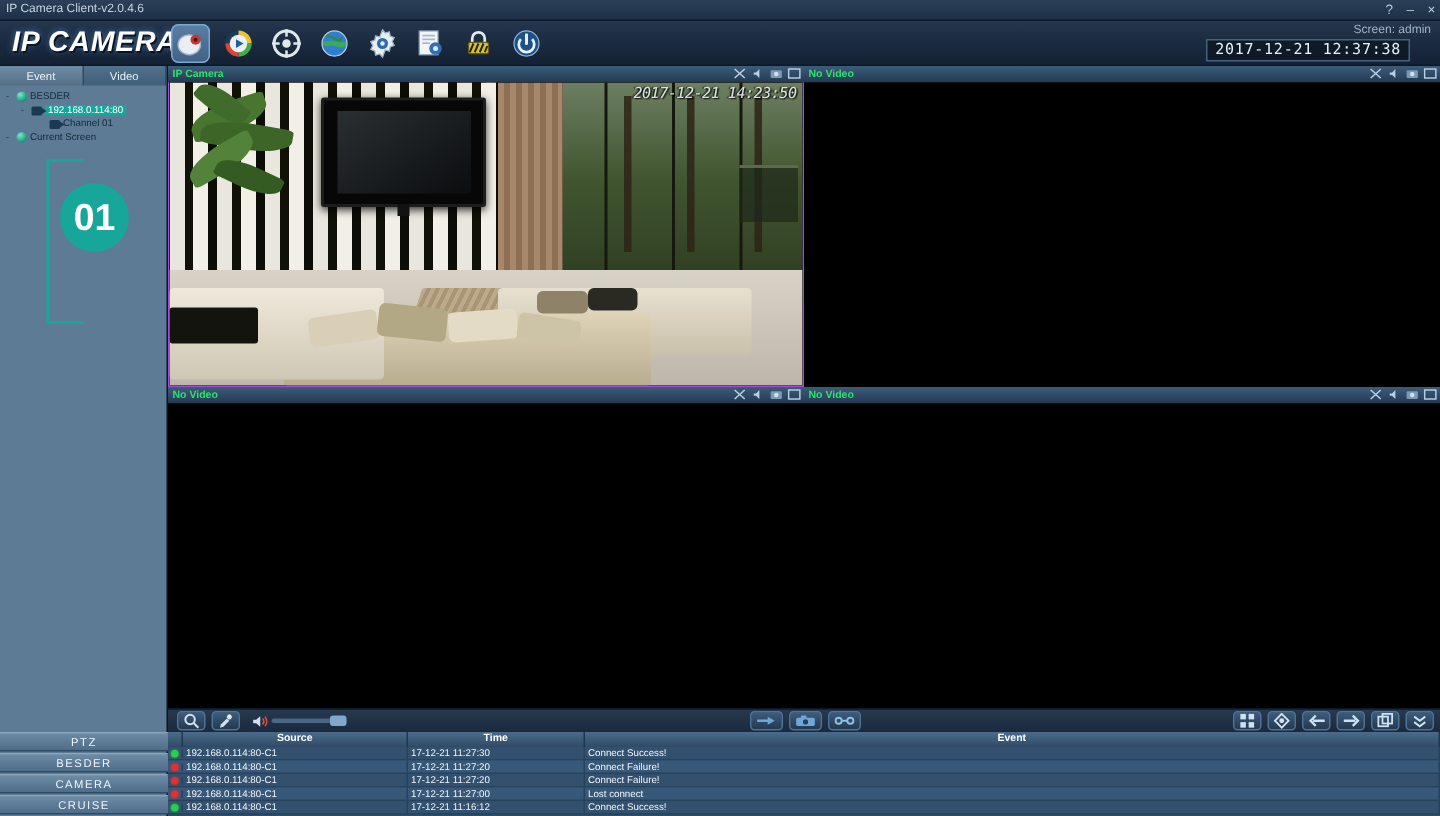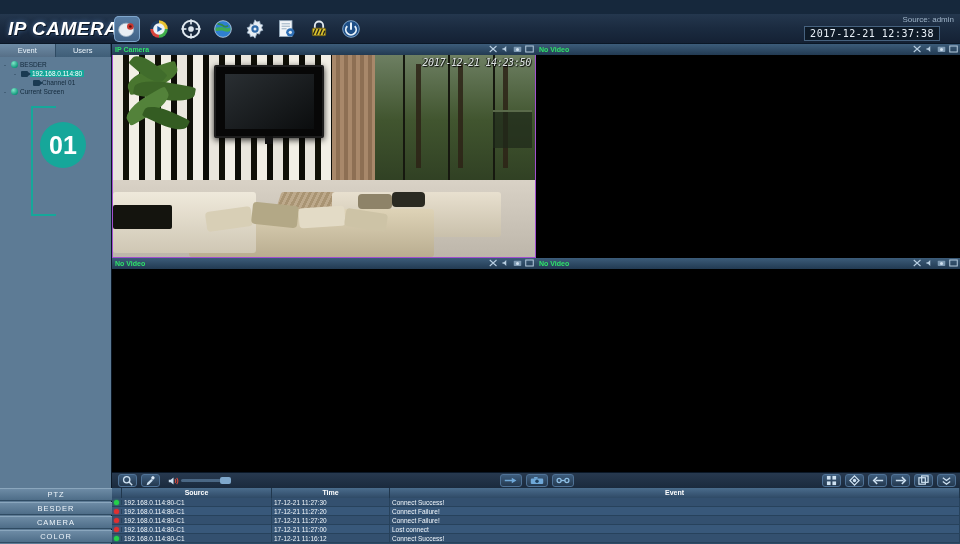--- a/index.html
+++ b/index.html
@@ -237,20 +237,28 @@
     background: #16a79a; color: #ffffff;
     font-size: 21px; padding: 5px 11px 6px 11px;
     white-space: nowrap; z-index: 40;
   }
 </style>
 </head>
 <body>
 
 <div id="app">
 
+  <div class="titlebar">
+    <div class="app-title">IP Camera Client-v2.0.4.6</div>
+    <div class="wctrls">
+      <span>?</span>
+      <span>–</span>
+      <span>×</span>
+    </div>
+  </div>
 
   <div class="header">
     <div class="brand">IP CAMERA</div>
 
     <div class="toolbar">
       <div class="tbtn sel">
         <svg class="ico" viewBox="0 0 24 24">
             <ellipse cx="11" cy="13" rx="9" ry="8" fill="#e8eef4"></ellipse>
             <ellipse cx="11" cy="13" rx="9" ry="8" fill="none" stroke="#9fb4c7"></ellipse>
             <circle cx="16" cy="9" r="4" fill="#c7362f"></circle>
@@ -312,28 +320,28 @@
       </div>
       <div class="tbtn">
         <svg class="ico" viewBox="0 0 24 24">
             <circle cx="12" cy="12" r="10" fill="#1e4f87" stroke="#8fb6da"></circle>
             <path d="M12 5v7" stroke="#e8f2fa" stroke-width="2.4" stroke-linecap="round"></path>
             <path d="M7.5 8.5a6.2 6.2 0 1 0 9 0" fill="none" stroke="#e8f2fa" stroke-width="2.2"></path>
           </svg>
       </div>
     </div>
 
-    <div class="userinfo">Source: admin</div>
+    <div class="userinfo">Screen: admin</div>
     <div class="datetime">2017-12-21  12:37:38</div>
   </div>
 
   <div class="sidebar">
     <div class="side-tabs">
       <div class="side-tab active">Event</div>
-      <div class="side-tab">Users</div>
+      <div class="side-tab">Video</div>
     </div>
 
     <div class="tree">
       <div class="tnode lvl1">
         <span class="exp">-</span>
         <span class="dot-icon"></span>
         <span class="tlabel">BESDER</span>
       </div>
       <div class="tnode lvl2 sel">
         <span class="exp">-</span>
@@ -352,21 +360,21 @@
       </div>
     </div>
 
     <div class="hiliteBox"></div>
     <div class="badge01">01</div>
 
     <div class="side-bottom">
       <div class="sbtn">PTZ</div>
       <div class="sbtn">BESDER</div>
       <div class="sbtn">CAMERA</div>
-      <div class="sbtn">COLOR</div>
+      <div class="sbtn">CRUISE</div>
     </div>
   </div>
 
   <div class="grid">
 
     <div class="vpanel vp1">
       <div class="vhead">
         <span class="vtitle">IP Camera</span>
         <span class="vctrls">
           <svg width="9" height="8" viewBox="0 0 12 10">

